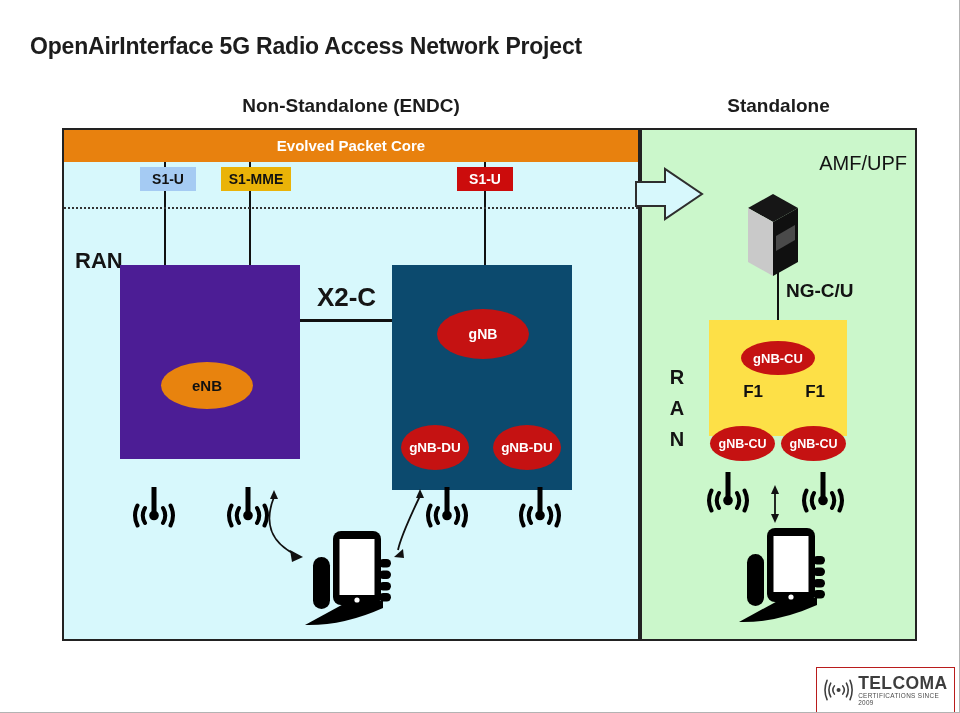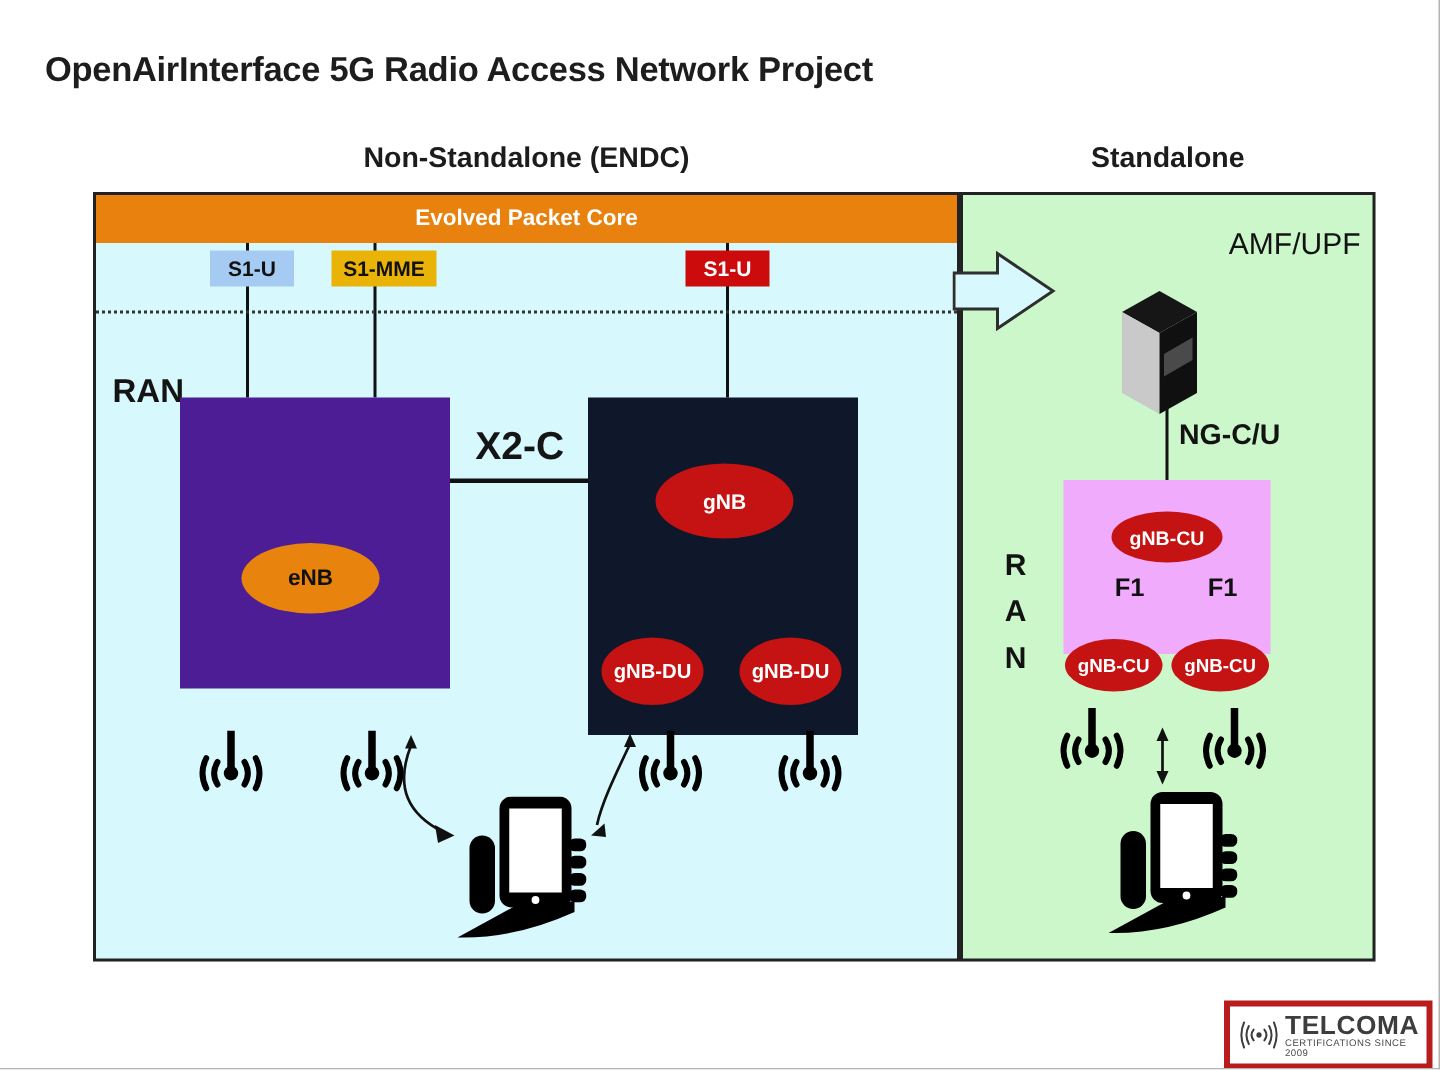--- a/index.html
+++ b/index.html
@@ -28,57 +28,57 @@
   #v-s1mme  { left:185px; top:32px; height:103px; }
   #v-s1u-r  { left:420px; top:32px; height:103px; }
   .iface { top:37px; height:24px; line-height:24px; text-align:center; font-size:14px; font-weight:700; }
   #lbl-s1u-l  { left:76px;  width:56px; background:#a5cbf3; color:#111; }
   #lbl-s1mme  { left:157px; width:70px; background:#eab308; color:#111; }
   #lbl-s1u-r  { left:393px; width:56px; background:#cc0c0c; color:#fff; }
   #dotted { left:0; top:77px; width:100%; border-top:2px dotted #333; }
   #ran-label { left:11px; top:86px; font-size:22px; font-weight:700; color:#141414;margin-top:32px; }
 
   #enb-box { left:56px; top:135px; width:180px; height:194px; background:#4c1d95; }
-  #gnb-box { left:328px; top:135px; width:180px; height:225px; background:#0f172a; }
+  #gnb-box { left:328px; top:135px; width:180px; height:225px; background:#0c4a6e; }
   .ellipse { border-radius:50%; display:flex; align-items:center; justify-content:center; font-weight:700; }
   #enb-ellipse { left:41px; top:97px; width:92px; height:47px; background:#e8830e; color:#111; font-size:15px; }
   .red-ellipse { background:#c51212; color:#fff; }
   #gnb-ellipse { left:45px; top:44px; width:92px; height:50px; font-size:14px; }
   #gnb-du-1 { left:9px;  top:160px; width:68px; height:45px; font-size:13.5px; }
   #gnb-du-2 { left:101px; top:160px; width:68px; height:45px; font-size:13.5px; }
   #x2c-line  { left:236px; top:189px; width:92px; height:3px; background:#111; }
   #x2c-label { left:245px; top:152px; width:75px; text-align:center; font-size:26px; font-weight:700; color:#151515; }
 
   
   #amf-upf { right:8px; top:22px; font-size:20px; font-weight:400; color:#131313; }
   #server-icon { left:100px; top:58px; }
   #ng-line { left:135px; top:140px; height:50px; }
   #ng-label { left:144px; top:150px; font-size:19px; font-weight:700; color:#131313; }
-  #cu-box { left:67px; top:190px; width:138px; height:116px; background:#f0abfc;text-decoration:underline; }
+  #cu-box { left:67px; top:190px; width:138px; height:116px; background:#fde047;text-decoration:underline; }
   #cu-top { left:32px; top:21px; width:74px; height:34px; font-size:13px; }
   .f1 { top:62px; width:30px; text-align:right; font-size:17px; font-weight:700; color:#101010; }
   #f1-a { left:24px; } #f1-b { left:86px; }
   #cu-b1 { left:1px;  top:106px; width:65px; height:35px; font-size:12.5px; }
   #cu-b2 { left:72px; top:106px; width:65px; height:35px; font-size:12.5px; }
   #ran-vertical { left:20px; top:232px; width:30px; text-align:center; font-size:20px; font-weight:700; line-height:31px; color:#131313; }
   #ran-vertical span { display:block; }
 
   
   .antenna { width:46px; height:44px; }
   #ant-1 { left:131px; top:487px; } #ant-2 { left:225px; top:487px; }
   #ant-3 { left:424px; top:487px; } #ant-4 { left:517px; top:487px; }
   #ant-5 { left:705px; top:472px; } #ant-6 { left:800px; top:472px; }
   .phone { width:88px; height:96px; }
   #phone-left  { left:303px; top:531px; }
   #phone-right { left:737px; top:528px; }
   #block-arrow { left:635px; top:166px; z-index:5; }
   #arrow-overlay { left:0; top:0; z-index:6; pointer-events:none; }
 
   
-  #logo { left:816px; top:667px; width:139px; height:46px; border:4px solid #b91c1c; background:#fff;
+  #logo { left:816px; top:667px; width:139px; height:46px; border:1px solid #b91c1c; background:#fff;
           display:flex; align-items:center; gap:3px; padding:3px 5px; }
   #logo-text-name { font-size:17.5px; font-weight:700; color:#3d3d3d; letter-spacing:0.4px; line-height:18px; }
   #logo-text-tag  { font-size:6.4px; color:#4a4a4a; letter-spacing:0.35px; }
 </style>
 </head>
 <body>
 
 <div id="page">
 
   <div id="title" class="abs">OpenAirInterface 5G Radio Access Network Project</div>

